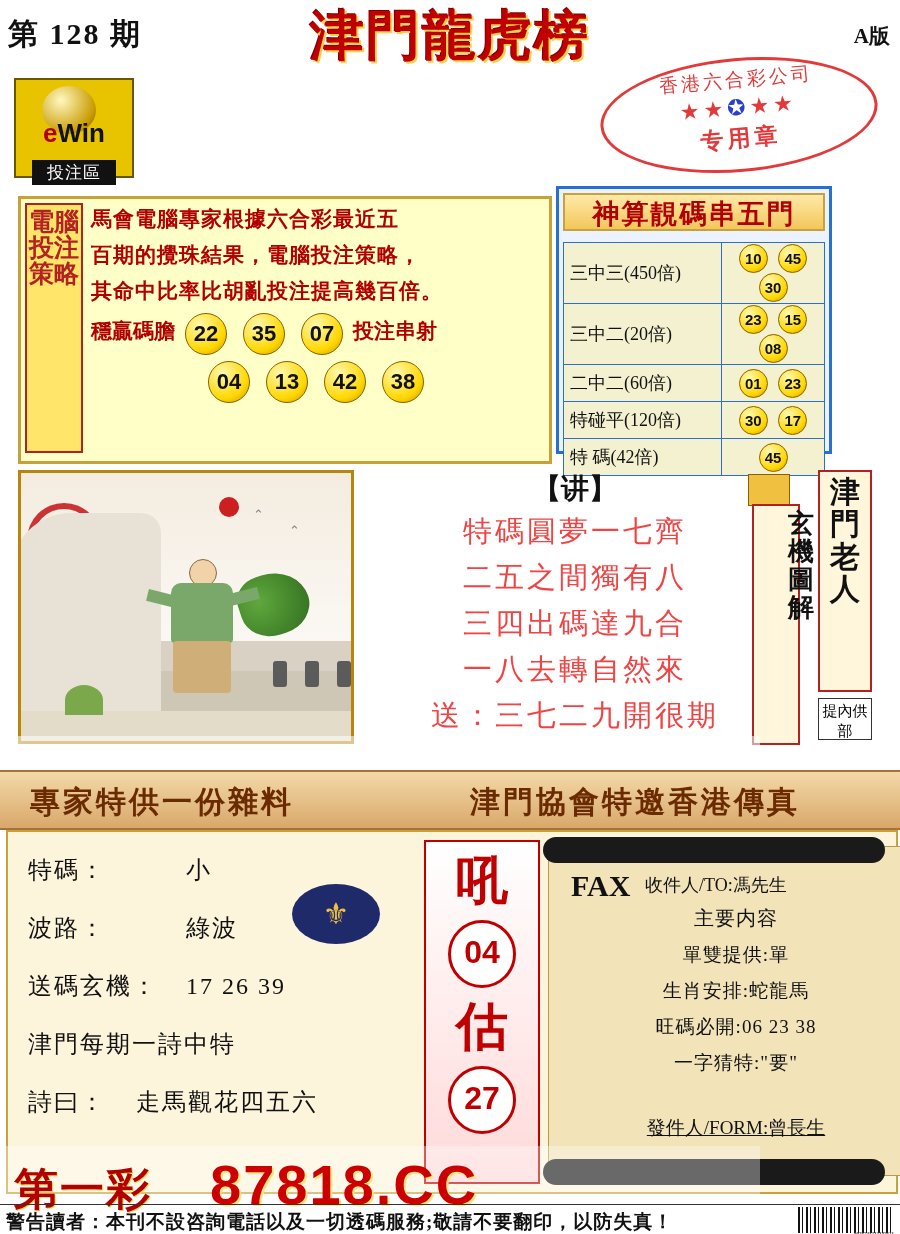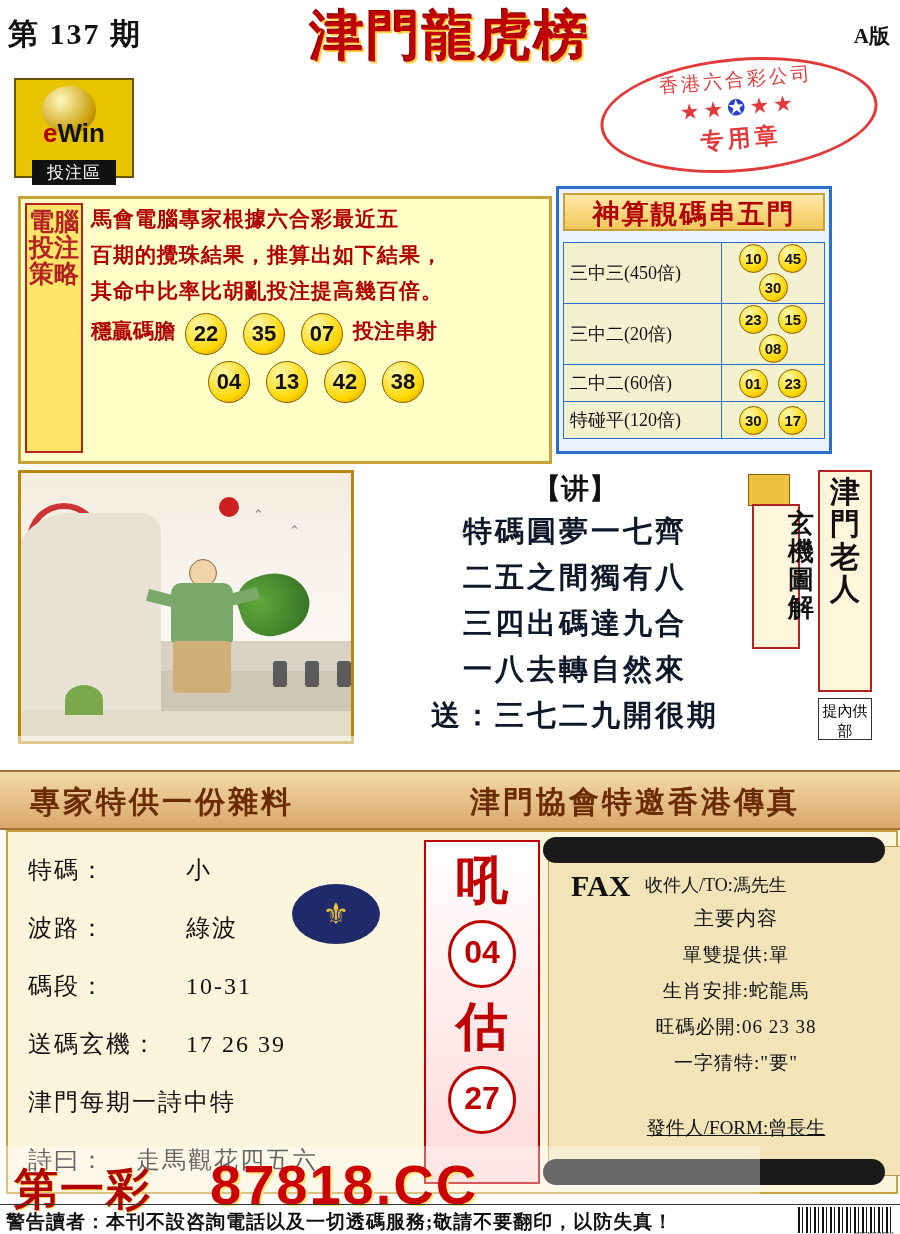--- a/index.html
+++ b/index.html
@@ -118,30 +118,30 @@
   .illu .man-legs{position:absolute;left:152px;top:168px;width:58px;height:52px;background:#cfae78;border-radius:4px;}
   .illu .arm-l{position:absolute;left:126px;top:120px;width:34px;height:12px;background:#7aa86a;transform:rotate(14deg);}
   .illu .arm-r{position:absolute;left:204px;top:118px;width:34px;height:12px;background:#7aa86a;transform:rotate(-14deg);}
   .illu .rainbow{position:absolute;left:6px;top:30px;width:62px;height:34px;border:6px solid #cc3333;border-bottom:none;border-radius:40px 40px 0 0;}
   .illu .grass{position:absolute;left:0;top:238px;width:100%;height:30px;background:#e2dcc8;}
   .illu .plant{position:absolute;left:44px;top:212px;width:38px;height:30px;background:#7aa84a;border-radius:50% 50% 0 0;}
 
   
   .poem{position:absolute;left:360px;top:470px;width:430px;text-align:center;}
   .poem .head{font-size:28px;font-weight:bold;color:#111;margin-bottom:4px;}
-  .poem p{margin:0 0 6px 0;font-size:29px;color:#0f172a;letter-spacing:3px;font-weight:bold;}
+  .poem p{margin:0 0 6px 0;font-size:29px;color:#ef4444;letter-spacing:3px;}
 
   
   .vbox{
     position:absolute;top:470px;width:48px;
     border:2px solid #b22222;background:#fff6dc;
     color:#111;font-size:28px;font-weight:bold;text-align:center;
     line-height:1.08;padding:4px 2px;box-sizing:border-box;
   }
-  #vbox-xuanji{left:752px;height:145px;top:504px;font-size:26px;color:#111;padding-left:34px;}
+  #vbox-xuanji{left:752px;height:241px;top:504px;font-size:26px;color:#111;padding-left:34px;}
   #vbox-laoren{left:818px;height:222px;width:54px;font-size:30px;}
   .tinybox{
     position:absolute;left:818px;top:698px;width:54px;height:42px;
     border:1px solid #333;font-size:15px;text-align:center;line-height:1.3;padding-top:3px;box-sizing:border-box;
   }
   .stamp-sq{
     position:absolute;left:748px;top:474px;width:40px;height:30px;
     background:#f0c040;border:1px solid #8a6000;
   }
 
@@ -213,21 +213,21 @@
   .barcode{position:absolute;right:6px;top:2px;width:96px;height:26px;
     background:repeating-linear-gradient(90deg,#111 0 2px,#fff 2px 4px,#111 4px 5px,#fff 5px 8px);}
   .barcode-txt{position:absolute;right:6px;top:26px;font-size:5px;color:#333;}
 </style>
 </head>
 <body>
 
 <div class="page">
 
   <div class="hdr">
-    <div class="issue">第 137 期</div>
+    <div class="issue">第 128 期</div>
     <div class="masthead">津門龍虎榜</div>
     <div class="version">A版</div>
   </div>
 
   <div class="seal">
     <div class="t">香港六合彩公司</div>
     <div class="stars">
       <span>★</span><span>★</span><span class="star-d">✪</span><span>★</span><span>★</span>
     </div>
     <div class="b">专用章</div>
@@ -238,21 +238,21 @@
     <div class="txt">
       <span class="e">e</span><span>Win</span>
     </div>
     <div class="sub">投注區</div>
   </div>
 
   <div class="strat">
     <div class="strat-tab">電腦投注策略</div>
     <div class="strat-body">
       <p>馬會電腦專家根據六合彩最近五</p>
-      <p>百期的攪珠結果，推算出如下結果，</p>
+      <p>百期的攪珠結果，電腦投注策略，</p>
       <p>其命中比率比胡亂投注提高幾百倍。</p>
       <div class="ballrow">
         <span class="lbl">穩贏碼膽</span>
         <span class="ball-y">22</span>
         <span class="ball-y">35</span>
         <span class="ball-y">07</span>
         <span class="lbl">投注串射</span>
       </div>
       <div class="ballrow row2">
         <span class="ball-y">04</span>
@@ -290,20 +290,26 @@
           <span class="mini">23</span>
         </td>
       </tr>
       <tr>
         <td class="k">特碰平(120倍)</td>
         <td class="v">
           <span class="mini">30</span>
           <span class="mini">17</span>
         </td>
       </tr>
+      <tr>
+        <td class="k">特  碼(42倍)</td>
+        <td class="v">
+          <span class="mini">45</span>
+        </td>
+      </tr>
     </tbody>
       </table>
   </div>
 
   <div class="illu">
     <div class="sky"></div>
     <div class="rainbow"></div>
     <div class="bird" style="left:232px;top:34px">⌃</div>
     <div class="bird" style="left:268px;top:50px">⌃</div>
     <div class="ballr"></div>
@@ -348,24 +354,20 @@
     <div class="blist">
       <div class="li">
         <span class="k">特碼：</span>
         <span class="v">小</span>
       </div>
       <div class="li">
         <span class="k">波路：</span>
         <span class="v">綠波</span>
       </div>
       <div class="li">
-        <span class="k">碼段：</span>
-        <span class="v">10-31</span>
-      </div>
-      <div class="li">
         <span class="k">送碼玄機：</span>
         <span class="v">17 26 39</span>
       </div>
       <div class="li">
         <span class="k" style="min-width:0">津門每期一詩中特</span>
         <span class="v"></span>
       </div>
       <div class="li">
         <span class="k" style="min-width:100px">詩曰：</span>
         <span class="v">走馬觀花四五六</span>

